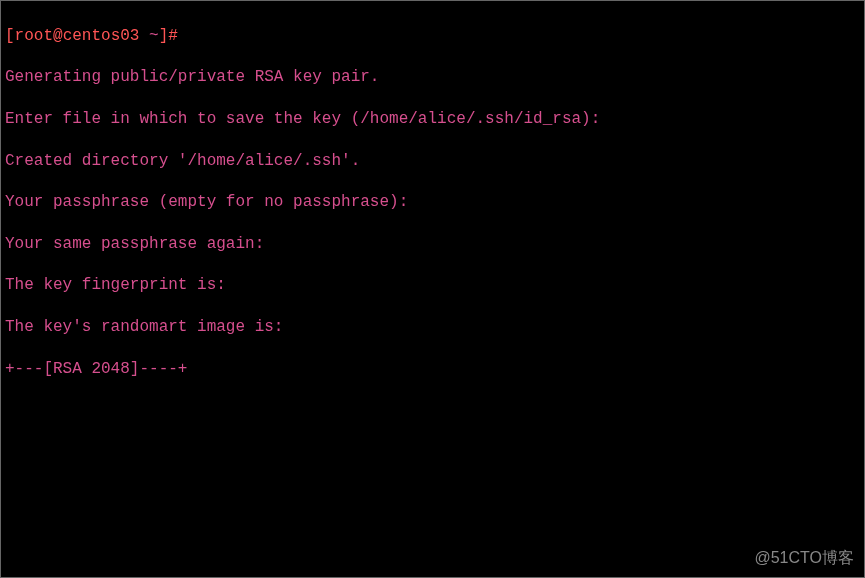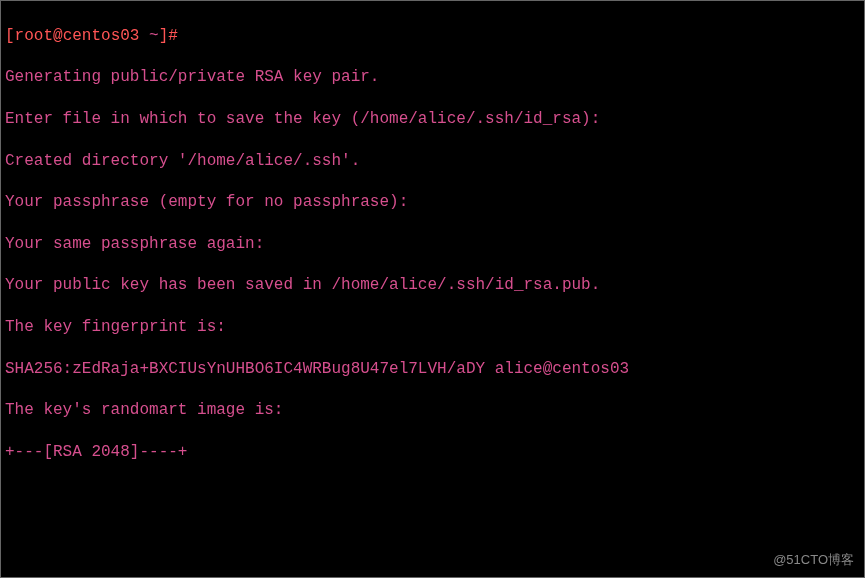--- a/index.html
+++ b/index.html
@@ -21,37 +21,35 @@
       white-space: pre;
     }
     .red { color: #ff5555; }
     .pink { color: #d64f8e; }
     .yellow { color: #d4d44a; }
     .watermark {
       position: absolute;
       bottom: 8px;
       right: 10px;
       color: #888;
-      font-size: 13px;
+      font-size: 16px;
       font-family: sans-serif;
     }
   </style>
 </head>
 <body>
 
 <div class="terminal">
 <div><span class="red">[</span><span class="red">root</span><span class="red">@</span><span class="red">centos03</span><span class="pink"> ~</span><span class="red">]</span><span class="red">#</span><span class="pink"></span></div>
 <div class="pink">Generating public/private RSA key pair.</div>
 <div class="pink">Enter file in which to save the key (/home/alice/.ssh/id_rsa):</div>
 <div class="pink">Created directory '/home/alice/.ssh'.</div>
 <div class="pink">Your passphrase (empty for no passphrase):</div>
 <div class="pink">Your same passphrase again:</div>
-<div class="pink">Your public key has been saved in /home/alice/.ssh/id_rsa.pub.</div>
 <div class="pink">The key fingerprint is:</div>
-<div class="pink">SHA256:zEdRaja+BXCIUsYnUHBO6IC4WRBug8U47el7LVH/aDY alice@centos03</div>
 <div class="pink">The key's randomart image is:</div>
 <div class="pink">+---[RSA 2048]----+</div>
 
 
 
 
 
 
 
 

